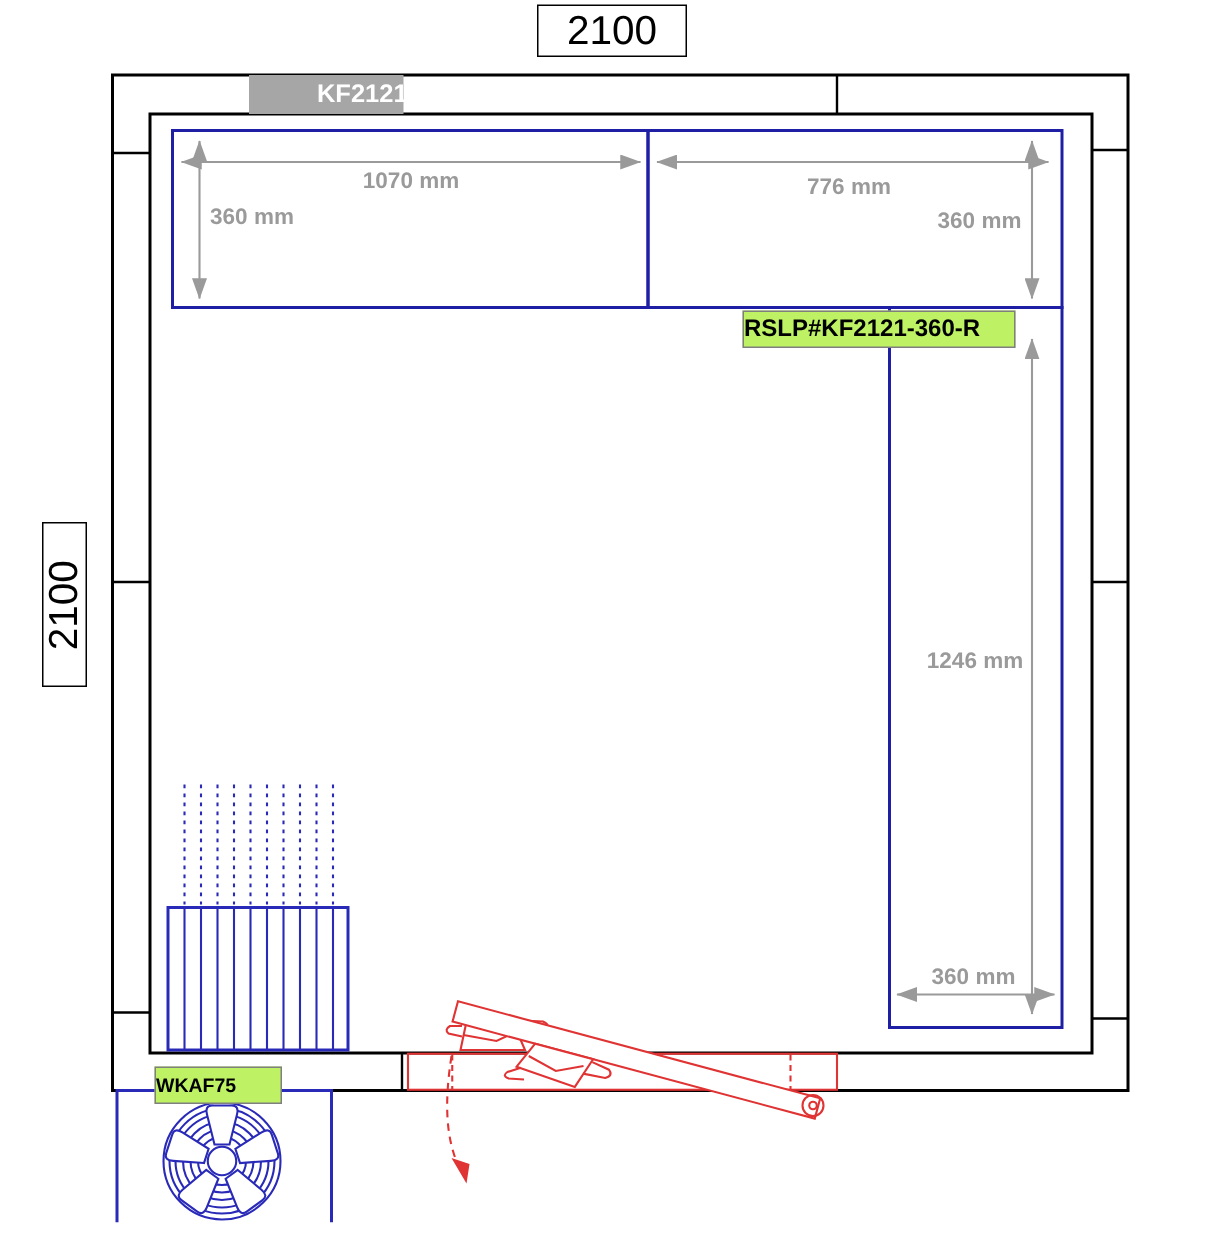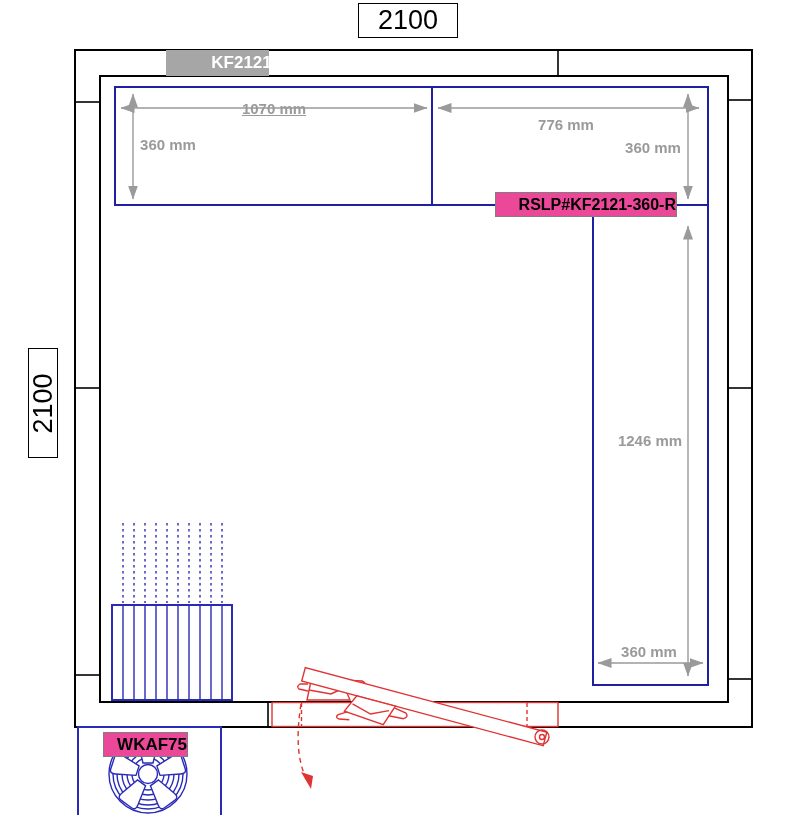--- a/index.html
+++ b/index.html
@@ -16,23 +16,23 @@
   .s  {stroke:var(--shelf);stroke-width:2;fill:none;}
   .e2 {stroke:var(--equipment);stroke-width:2;fill:none;}
   .e1 {stroke:var(--equipment);stroke-width:1.4;fill:none;}
   .e1f{stroke:var(--equipment);stroke-width:1.4;fill:#ffffff;}
   .d  {stroke:var(--door);stroke-width:1.4;fill:none;}
   .df {stroke:var(--door);stroke-width:1.4;fill:#ffffff;}
   .dim{stroke:var(--dimension);stroke-width:1.4;fill:none;}
   
   .dimtxt{position:absolute;transform:translateX(-50%);color:var(--dimension);
           font-weight:700;font-size:15px;white-space:nowrap;}
-  .tag{position:absolute;background:#ec4899;border:1.5px solid #7f7f7f;
+  .tag{position:absolute;background:#bef264;border:1.5px solid #7f7f7f;
        color:#000;font-weight:700;font-size:16px;display:flex;align-items:center;
-       justify-content:flex-end;white-space:nowrap;box-sizing:border-box;}
+       justify-content:flex-start;white-space:nowrap;box-sizing:border-box;margin-top:15px;}
   .tag-gray{position:absolute;background:var(--label_bg);color:#ffffff;font-weight:700;
        font-size:17px;display:flex;align-items:center;justify-content:center;box-sizing:border-box;padding-left:48px;}
   .dimbox{position:absolute;background:#ffffff;border:1.5px solid #000;color:#000;
        font-size:27px;display:flex;align-items:center;justify-content:center;box-sizing:border-box;}
   .vtext{transform:rotate(-90deg);white-space:nowrap;}
 </style>
 </head>
 <body>
 
 <div id="canvas">
@@ -155,24 +155,24 @@
   <div class="dimbox" style="left:28px;top:348px;width:30px;height:110px;">
     <span class="vtext">2100</span>
   </div>
 
   <div class="tag-gray" style="left:166px;top:50px;width:103px;height:26px;">
     <span>KF2121</span>
   </div>
   <div class="tag" style="left:495px;top:192px;width:182px;height:25px;">
     <span>RSLP#KF2121-360-R</span>
   </div>
-  <div class="tag" style="left:103px;top:732px;width:85px;height:25px;font-size:17px;">
+  <div class="tag" style="left:103px;top:696px;width:85px;height:25px;font-size:13px;">
     <span>WKAF75</span>
   </div>
 
-  <div class="dimtxt" style="left:274px;top:100px;text-decoration:underline;">1070 mm</div>
+  <div class="dimtxt" style="left:274px;top:112px;">1070 mm</div>
   <div class="dimtxt" style="left:566px;top:116px;text-align:center;">776 mm</div>
   <div class="dimtxt" style="left:168px;top:136px;">360 mm</div>
   <div class="dimtxt" style="left:653px;top:139px;">360 mm</div>
   <div class="dimtxt" style="left:650px;top:432px;">1246 mm</div>
   <div class="dimtxt" style="left:649px;top:643px;">360 mm</div>
 
 </div>
 
 </body></html>

